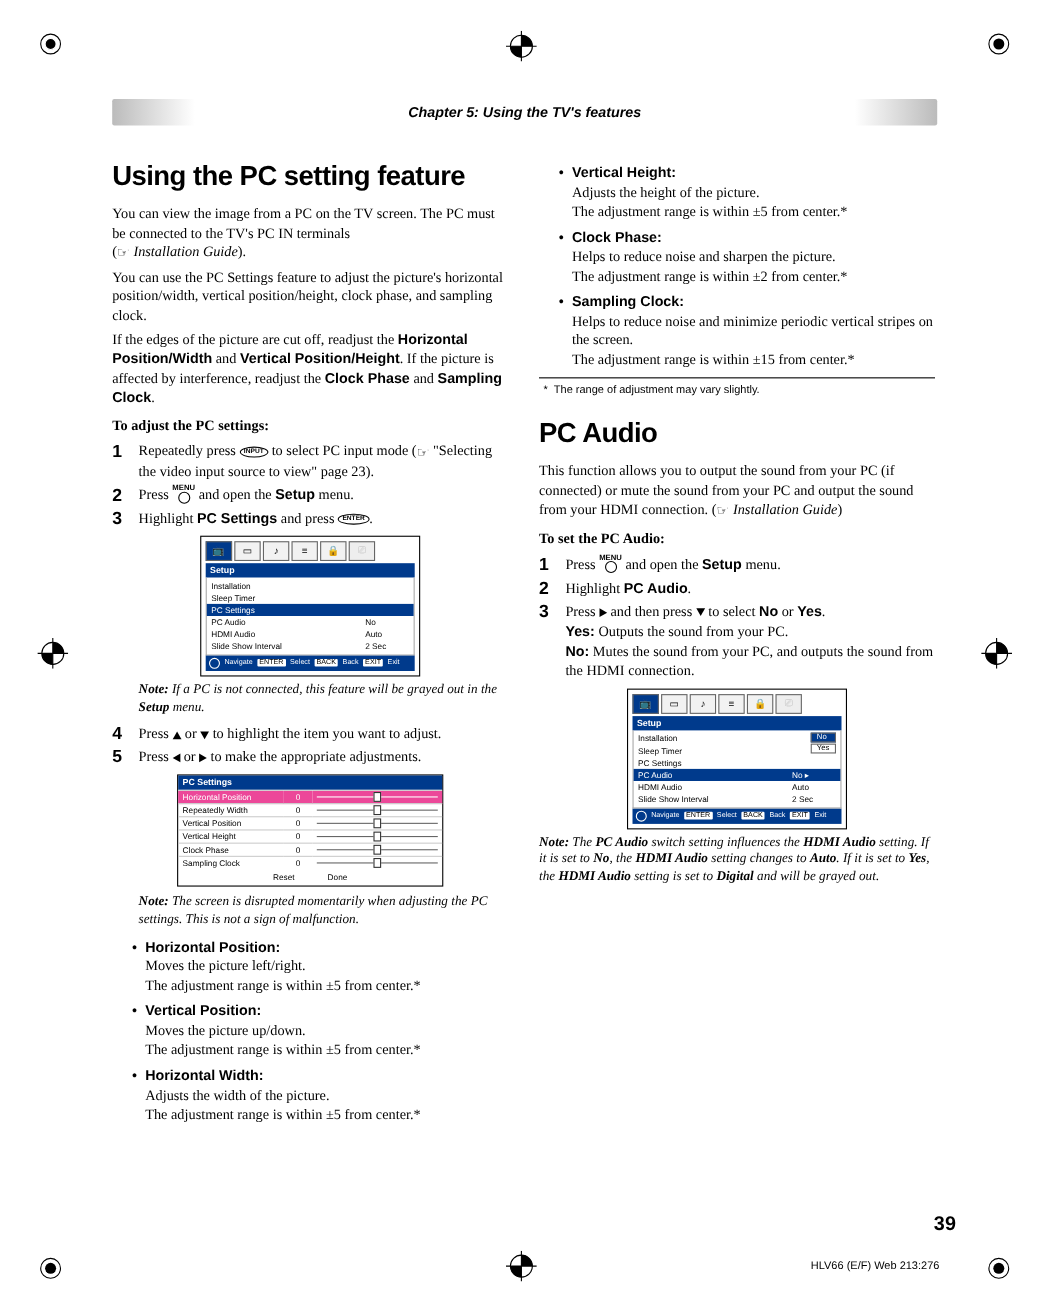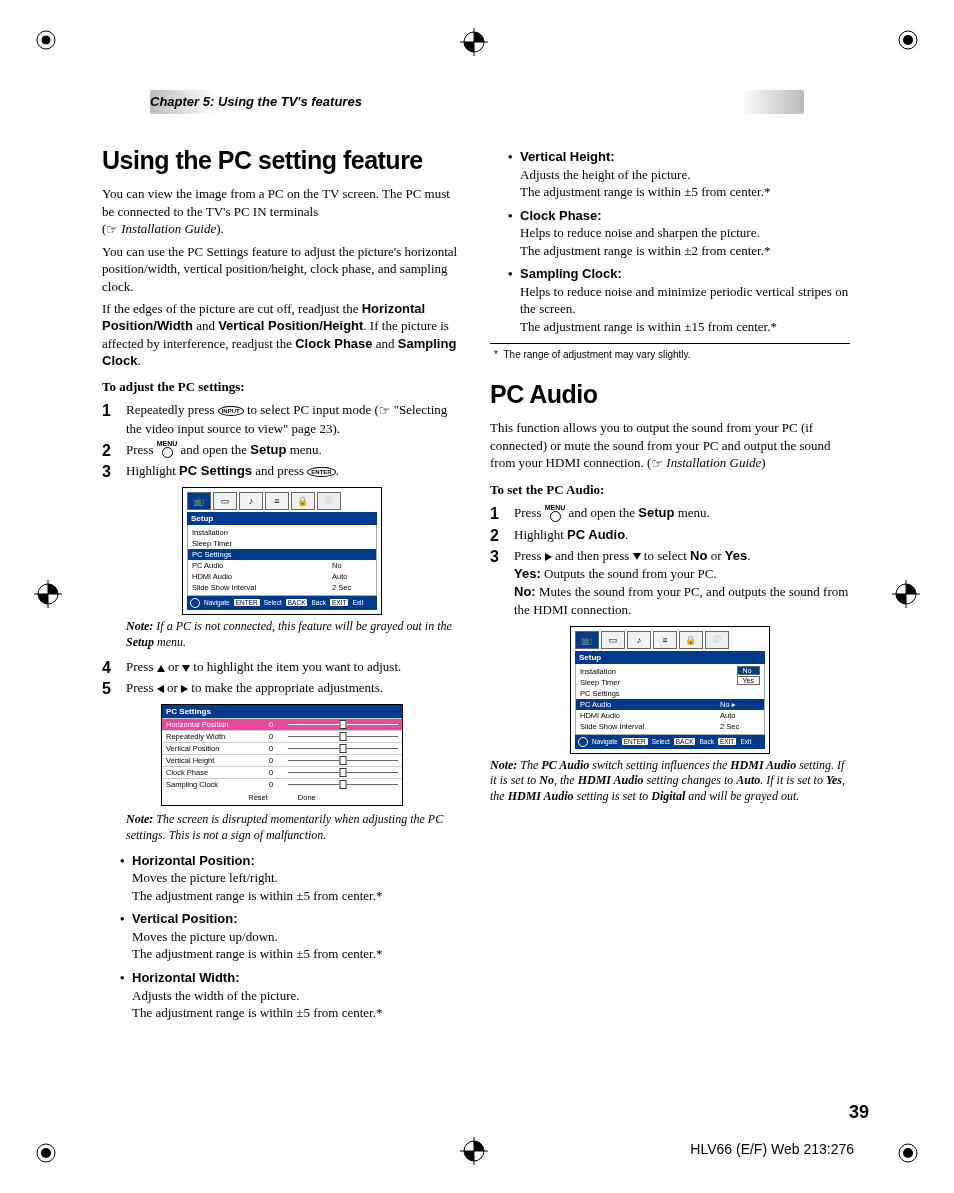--- a/index.html
+++ b/index.html
@@ -42,25 +42,25 @@
     margin-top: 24px;
     padding-bottom: 2px;
     border-bottom: 0.5px solid #000;
     width: 780px;
   }
   .header-meta-line {
     border-top: 0.5px solid #000;
     margin-top: 4px;
   }
   .chapter-bar {
-    width: 654px;
+    width: 750px;
     margin: 60px auto 20px auto;
     background: linear-gradient(to right, #bbb 0%, #fff 10%, #fff 90%, #bbb 100%);
     border-radius: 2px;
-    text-align: left;
+    text-align: center;
     padding: 4px 0;
   }
   .chapter-title {
     font-family: Arial, sans-serif;
     font-style: italic;
     font-weight: bold;
     font-size: 13px;
   }
   .columns {
     display: flex;
@@ -312,21 +312,21 @@
     bottom: 70px;
     font-family: Arial, sans-serif;
     font-weight: 900;
     font-size: 18px;
   }
   .footer-code {
     position:absolute;
     right: 100px;
     bottom: 36px;
     font-family: Arial, sans-serif;
-    font-size: 14px;
+    font-size: 10px;
   }
   b.sans { font-family: Arial, sans-serif; font-weight:bold; }
 </style>
 </head>
 <body>
 
 <div class="page">
 
   <div class="crop-mark crop-tl"><svg viewBox="0 0 24 24">
         <circle cx="12" cy="12" r="9" fill="none" stroke="#000"></circle>

